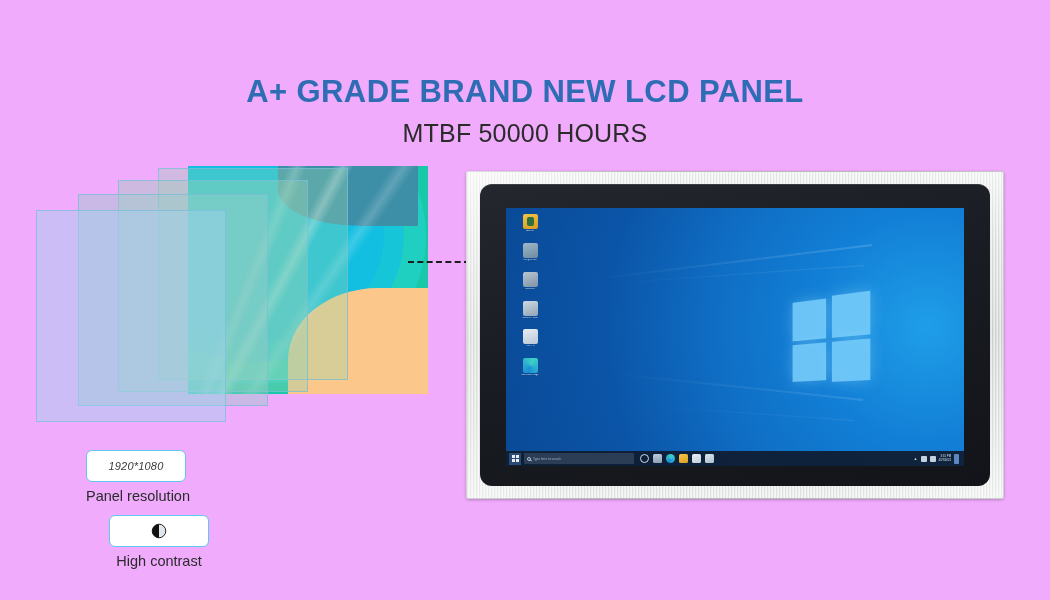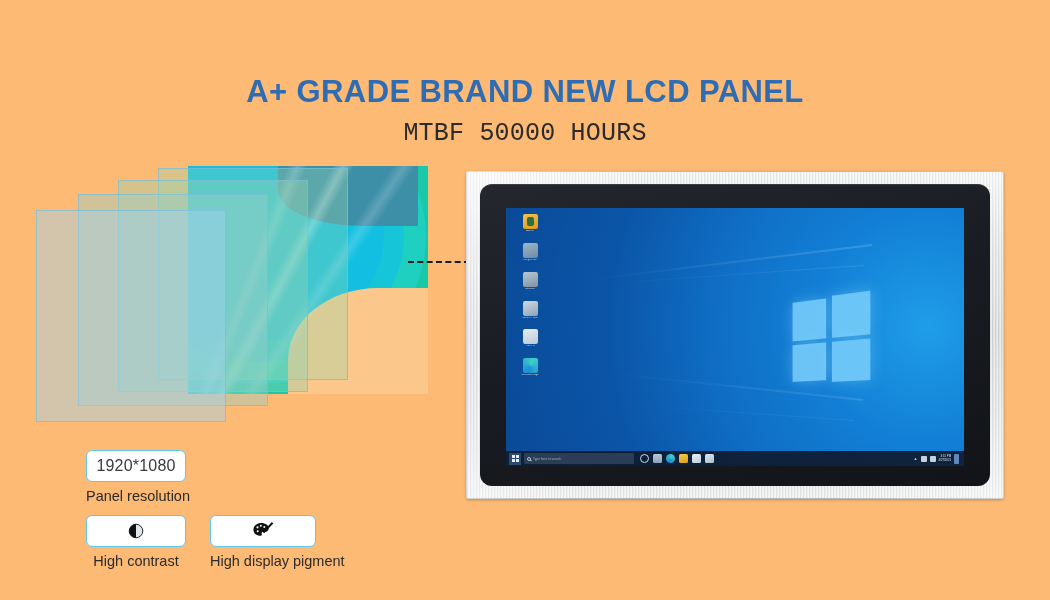--- a/index.html
+++ b/index.html
@@ -2,34 +2,34 @@
 <html><head>
 <meta charset="utf-8">
 <style>
   * { box-sizing: border-box; margin: 0; padding: 0; }
   html, body {
     width: 1050px; height: 600px;
     background: #ffffff;
     font-family: "Liberation Sans", sans-serif;
     overflow: hidden;
   }
-  #stage { position: relative; width: 1050px; height: 600px; background: #fdba74; }
+  #stage { position: relative; width: 1050px; height: 600px; background: #f0abfc; }
 
   
   #title {
     position: absolute; left: 0; top: 74px; width: 1050px;
     text-align: center;
     font-size: 31px; font-weight: 600; letter-spacing: .4px;
     color: #2e6db4; white-space: nowrap;
   }
   #subtitle {
     position: absolute; left: 0; top: 119px; width: 1050px;
     text-align: center;
     font-size: 25px; font-weight: 500; letter-spacing: .2px;
-    color: #2b2b2b; white-space: nowrap; font-family: Liberation Mono, monospace;
+    color: #2b2b2b; white-space: nowrap;
   }
 
   
   #panel-stack { position: absolute; left: 18px; top: 158px; width: 420px; height: 280px; }
 
   .base-art {
     position: absolute; left: 170px; top: 8px; width: 240px; height: 228px;
     overflow: hidden;
   }
   .base-art .arc {
@@ -82,26 +82,26 @@
 
   
   #features { position: absolute; left: 86px; top: 450px; width: 300px; }
   .feat-row { display: flex; gap: 24px; }
   .feat { width: 100px; }
   .feat.wide { width: 106px; }
   .badge {
     height: 32px; border: 1.6px solid #5ec8ef; border-radius: 6px;
     background: #ffffff; display: flex; align-items: center; justify-content: center;
   }
-  .badge-text { font-size: 16px; color: #3a3a3a; letter-spacing: .2px; }
+  .badge-text { font-size: 11px; color: #3a3a3a; letter-spacing: .2px; font-style: italic; }
   .feat-label {
     margin-top: 6px; font-size: 14.5px; color: #2b2b2b;
     text-align: center; white-space: nowrap;
   }
-  .r2 { margin-top: 11px; }
+  .r2 { margin-top: 11px; margin-left: 23px; }
 
   
   #monitor { position: absolute; left: 466px; top: 171px; width: 538px; height: 328px; }
   .steel {
     position: absolute; inset: 0; border-radius: 3px;
     background:
       repeating-linear-gradient(90deg, rgba(255,255,255,.55) 0 1px, rgba(0,0,0,.05) 1px 2px, rgba(255,255,255,.25) 2px 3px),
       linear-gradient(180deg,#f2f3f3 0%, #d9dbdb 22%, #c3c6c6 50%, #d7d9d9 78%, #eceded 100%);
     box-shadow: inset 0 0 0 1px #b6b9b9, 0 1px 3px rgba(0,0,0,.25);
   }
@@ -256,34 +256,20 @@
     <div class="feat-row r2">
       <div class="feat">
         <div class="badge">
           <svg width="22" height="22" viewBox="0 0 24 24">
             <circle cx="12" cy="12" r="7.4" fill="#dfe6ec" stroke="#111" stroke-width="1"></circle>
             <path d="M12 4.6 A7.4 7.4 0 0 0 12 19.4 Z" fill="#111"></path>
           </svg>
         </div>
         <div class="feat-label">High contrast</div>
       </div>
-      <div class="feat wide">
-        <div class="badge">
-          <svg width="24" height="22" viewBox="0 0 26 24">
-            <path d="M11 3.2C6.2 3.2 2.6 6.4 2.6 10.6c0 3.9 3.2 6.6 7.2 6.6 1.3 0 2-.5 2-1.4 0-.5-.3-.9-.3-1.4 0-.8.7-1.3 1.6-1.3h1.6c2.6 0 4.6-1.7 4.6-4.2 0-3.2-3.4-5.7-8.3-5.7z" fill="#111"></path>
-            <circle cx="7" cy="8" r="1.25" fill="#fff"></circle>
-            <circle cx="10.6" cy="6.2" r="1.1" fill="#fff"></circle>
-            <circle cx="14.4" cy="7.6" r="1.05" fill="#fff"></circle>
-            <circle cx="7.2" cy="12.3" r="1.1" fill="#fff"></circle>
-            <path d="M22.6 2.3l1.6 1.5-9.1 9.6-2.2.9.8-2.3z" fill="#111"></path>
-            <path d="M13.6 12.6l1.5 1.4" stroke="#111" stroke-width="1"></path>
-          </svg>
-        </div>
-        <div class="feat-label">High display pigment</div>
-      </div>
     </div>
   </div>
 
   <div id="monitor">
     <div class="steel"></div>
     <div class="black-bezel">
       <div class="screen">
         <div class="wallpaper">
           <div class="wall-ray ray1"></div>
           <div class="wall-ray ray2"></div>

